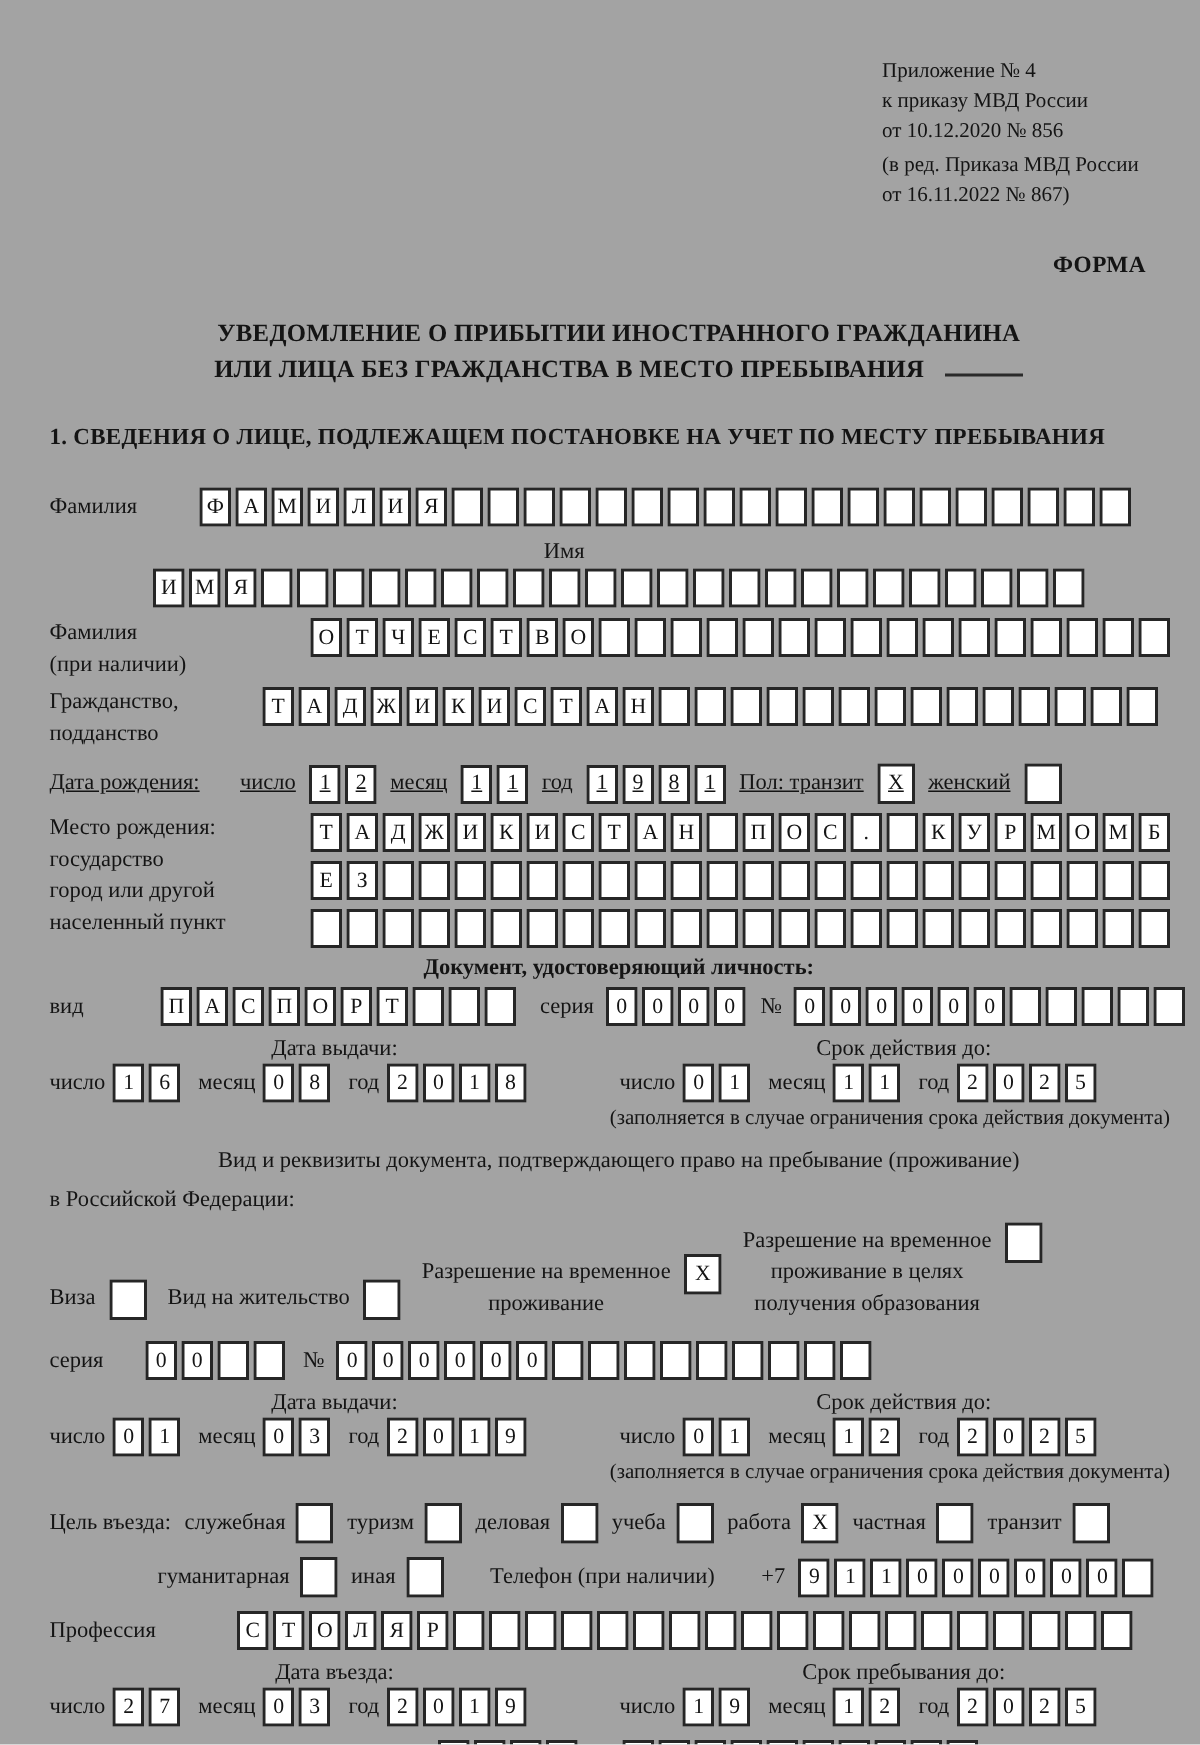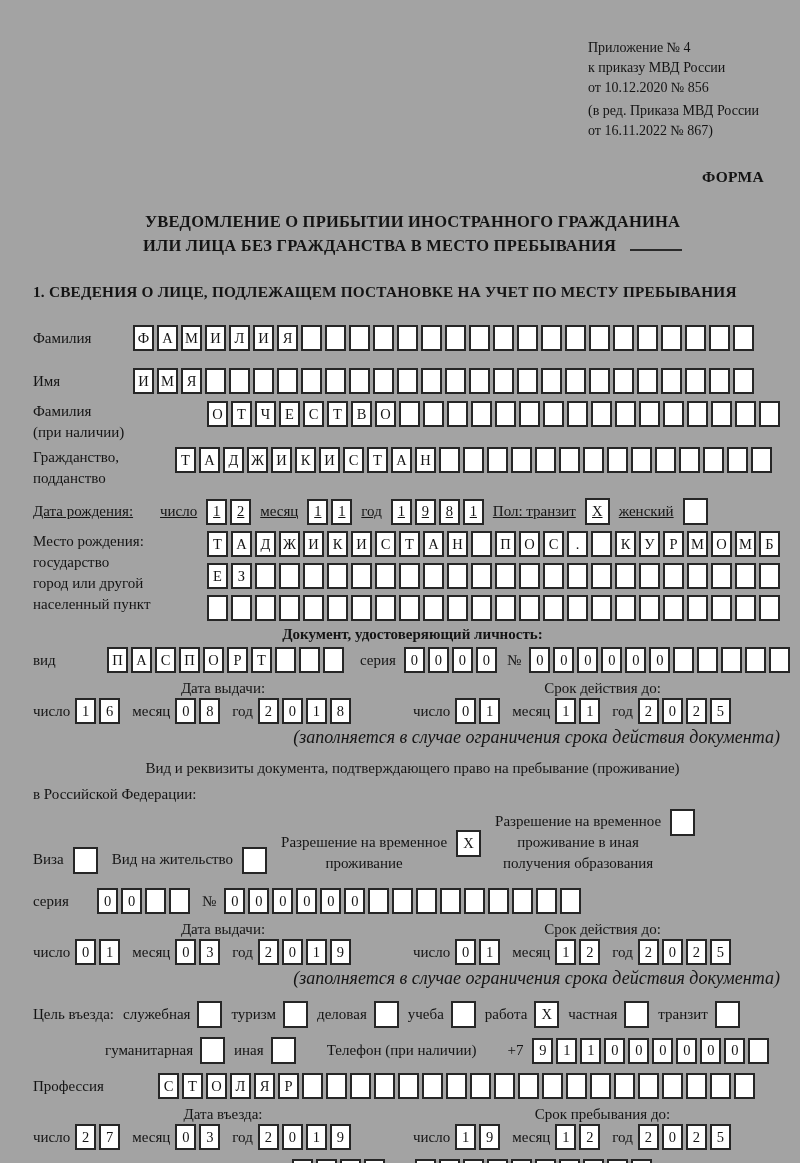--- a/index.html
+++ b/index.html
@@ -35,38 +35,38 @@
   .cell {
     width:21px; height:26px;
     border:2px solid #262626;
     display:inline-flex; align-items:center; justify-content:center;
     font-size:14.5px; background:#fff; flex-shrink:0;
   }
   .cells.cb .cell { width:25px; height:27px; }
   .stack { display:flex; flex-direction:column; gap:6px; }
 
   .r-surname { margin-top:24px; }
-  .r-name { margin-top:17px; }
+  .r-name { margin-top:7px;flex-direction:column; }
   .r-patr { margin-top:7px; min-height:46px; }
   .r-citiz { margin-top:0px; min-height:46px; }
   .r-birth { margin-top:5px; gap:9px;text-decoration:underline; }
   .r-bplace { margin-top:6px; }
 
   .doc-heading { text-align:center; font-weight:bold; margin-top:5px; font-size:15px; }
   .r-vid { margin-top:4px; }
 
   .hdr2col { display:flex; margin-top:7px; }
   .hdr2col .c1 { width:380px; text-align:center; }
   .hdr2col .c2 { flex:1; text-align:center; }
   .daterow { display:flex; margin-top:1px; align-items:center; }
   .dgroup { display:flex; align-items:center; }
   .dgroup.left { width:380px; }
   .dgroup span.t { margin-right:5px; }
   .dgroup .cells { margin-right:12px; }
-  .note { font-size:18px; text-align:right; padding-right:12px; margin-top:3px;font-style:italic; }
+  .note { font-size:14px; text-align:right; padding-right:12px; margin-top:3px; }
 
   .intro { margin-top:12px;text-align:center; }
   .intro2 { margin-top:9px; }
 
   .cbrow { display:flex; align-items:flex-end; margin-top:8px; gap:14px; width:758px; }
   .cbitem { display:flex; align-items:flex-start; gap:9px; }
   .cblabel { line-height:21px; }
   .cblabel.multi { text-align:center; }
   .cbrow .cells.cb { margin-top:-2px; }
 
@@ -458,21 +458,21 @@
         <span>Разрешение на временное</span><br>
         <span>проживание</span>
       </span>
       <span class="cells cb">
           <span class="cell">X</span>
         </span>
     </span>
     <span class="cbitem">
       <span class="cblabel multi">
         <span>Разрешение на временное</span><br>
-        <span>проживание в иная</span><br>
+        <span>проживание в целях</span><br>
         <span>получения образования</span>
       </span>
       <span class="cells cb">
           <span class="cell"></span>
         </span>
     </span>
   </div>
 
   <div class="row r-seria2">
     <span class="lbl" style="width:64px;">серия</span>

